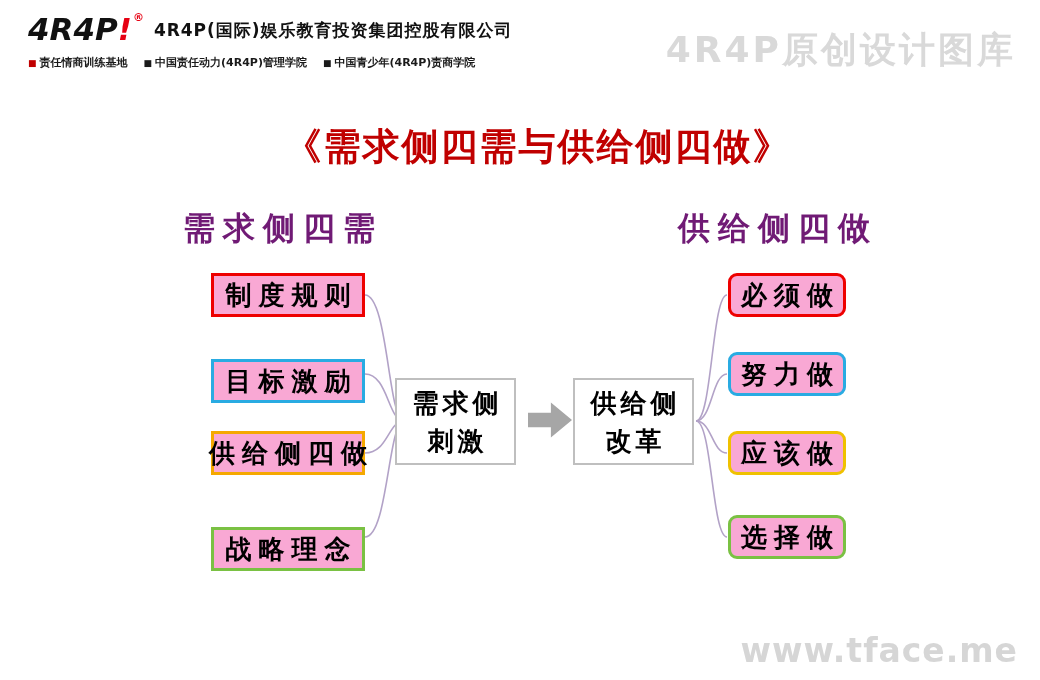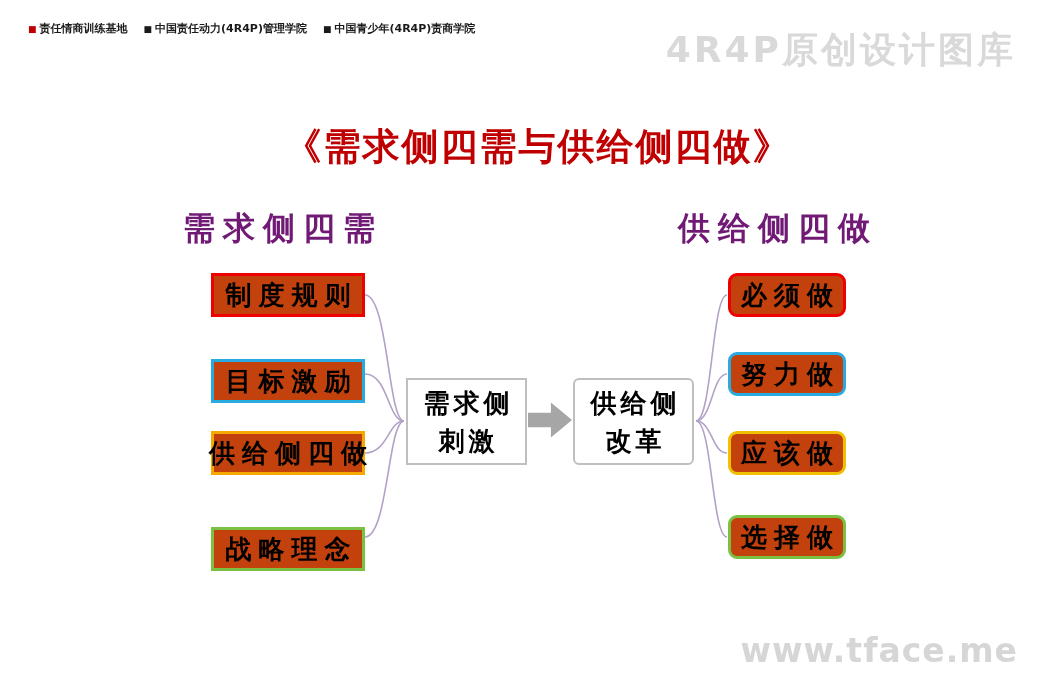--- a/index.html
+++ b/index.html
@@ -23,45 +23,49 @@
   .wm-bottom { position:absolute; right:22px; bottom:10px; font-size:33px; font-weight:bold; color:#d6d6d6; letter-spacing:1px; }
 
   
   .title { position:absolute; top:122px; left:0; width:100%; text-align:center; font-size:37px; font-weight:bold; letter-spacing:2px; }
   .col-heading { position:absolute; font-size:32px; font-weight:bold; color:#701a75; letter-spacing:8px; white-space:nowrap; }
   .heading-left { left:183px; top:207px; }
   .heading-right { left:678px; top:207px; }
 
   
   .item-box { position:absolute; display:flex; align-items:center; justify-content:center;
-              border:3px solid #000; background:#c2410c; font-size:26px; font-weight:bold;
+              border:3px solid #000; background:#f9a8d4; font-size:26px; font-weight:bold;
               letter-spacing:7px; text-indent:7px; white-space:nowrap; }
   .left-box  { left:211px; width:154px; height:44px; }
   .right-box { left:728px; width:118px; height:44px;border-radius:9px; }
 
   
   .center-box { position:absolute; top:378px; width:121px; height:87px; border:2px solid #bfbfbf;
                 background:#fff; display:flex; flex-direction:column; align-items:center; justify-content:center;
                 font-size:26px; font-weight:bold; letter-spacing:4px; text-indent:4px; line-height:38px; }
-  .center-left { left:406px; }
-  .center-right { left:573px;border-radius:6px; }
+  .center-left { left:395px; }
+  .center-right { left:573px; }
 
   
   .arrow { position:absolute; left:528px; top:400px; width:44px; height:40px;
            clip-path:polygon(0 32%, 52% 32%, 52% 6%, 100% 50%, 52% 94%, 52% 68%, 0 68%); }
 
   
   .connectors { position:absolute; left:0; top:0; width:1040px; height:680px; pointer-events:none; }
 </style>
 </head>
 <body>
 
 <div class="page">
 
   <header class="brand">
+    <div class="logo-row">
+      <span class="logo"><span>4R4P</span><span class="logo-bang">!</span><sup class="logo-reg">®</sup></span>
+      <span class="company">4R4P(国际)娱乐教育投资集团控股有限公司</span>
+    </div>
     <div class="subbrands">
       <span class="subbrand">
         <span class="bullet" style="color: rgb(192, 0, 0);">■</span>
         <span>责任情商训练基地</span>
       </span>
       <span class="subbrand">
         <span class="bullet" style="color: rgb(26, 26, 26);">■</span>
         <span>中国责任动力(4R4P)管理学院</span>
       </span>
       <span class="subbrand">

